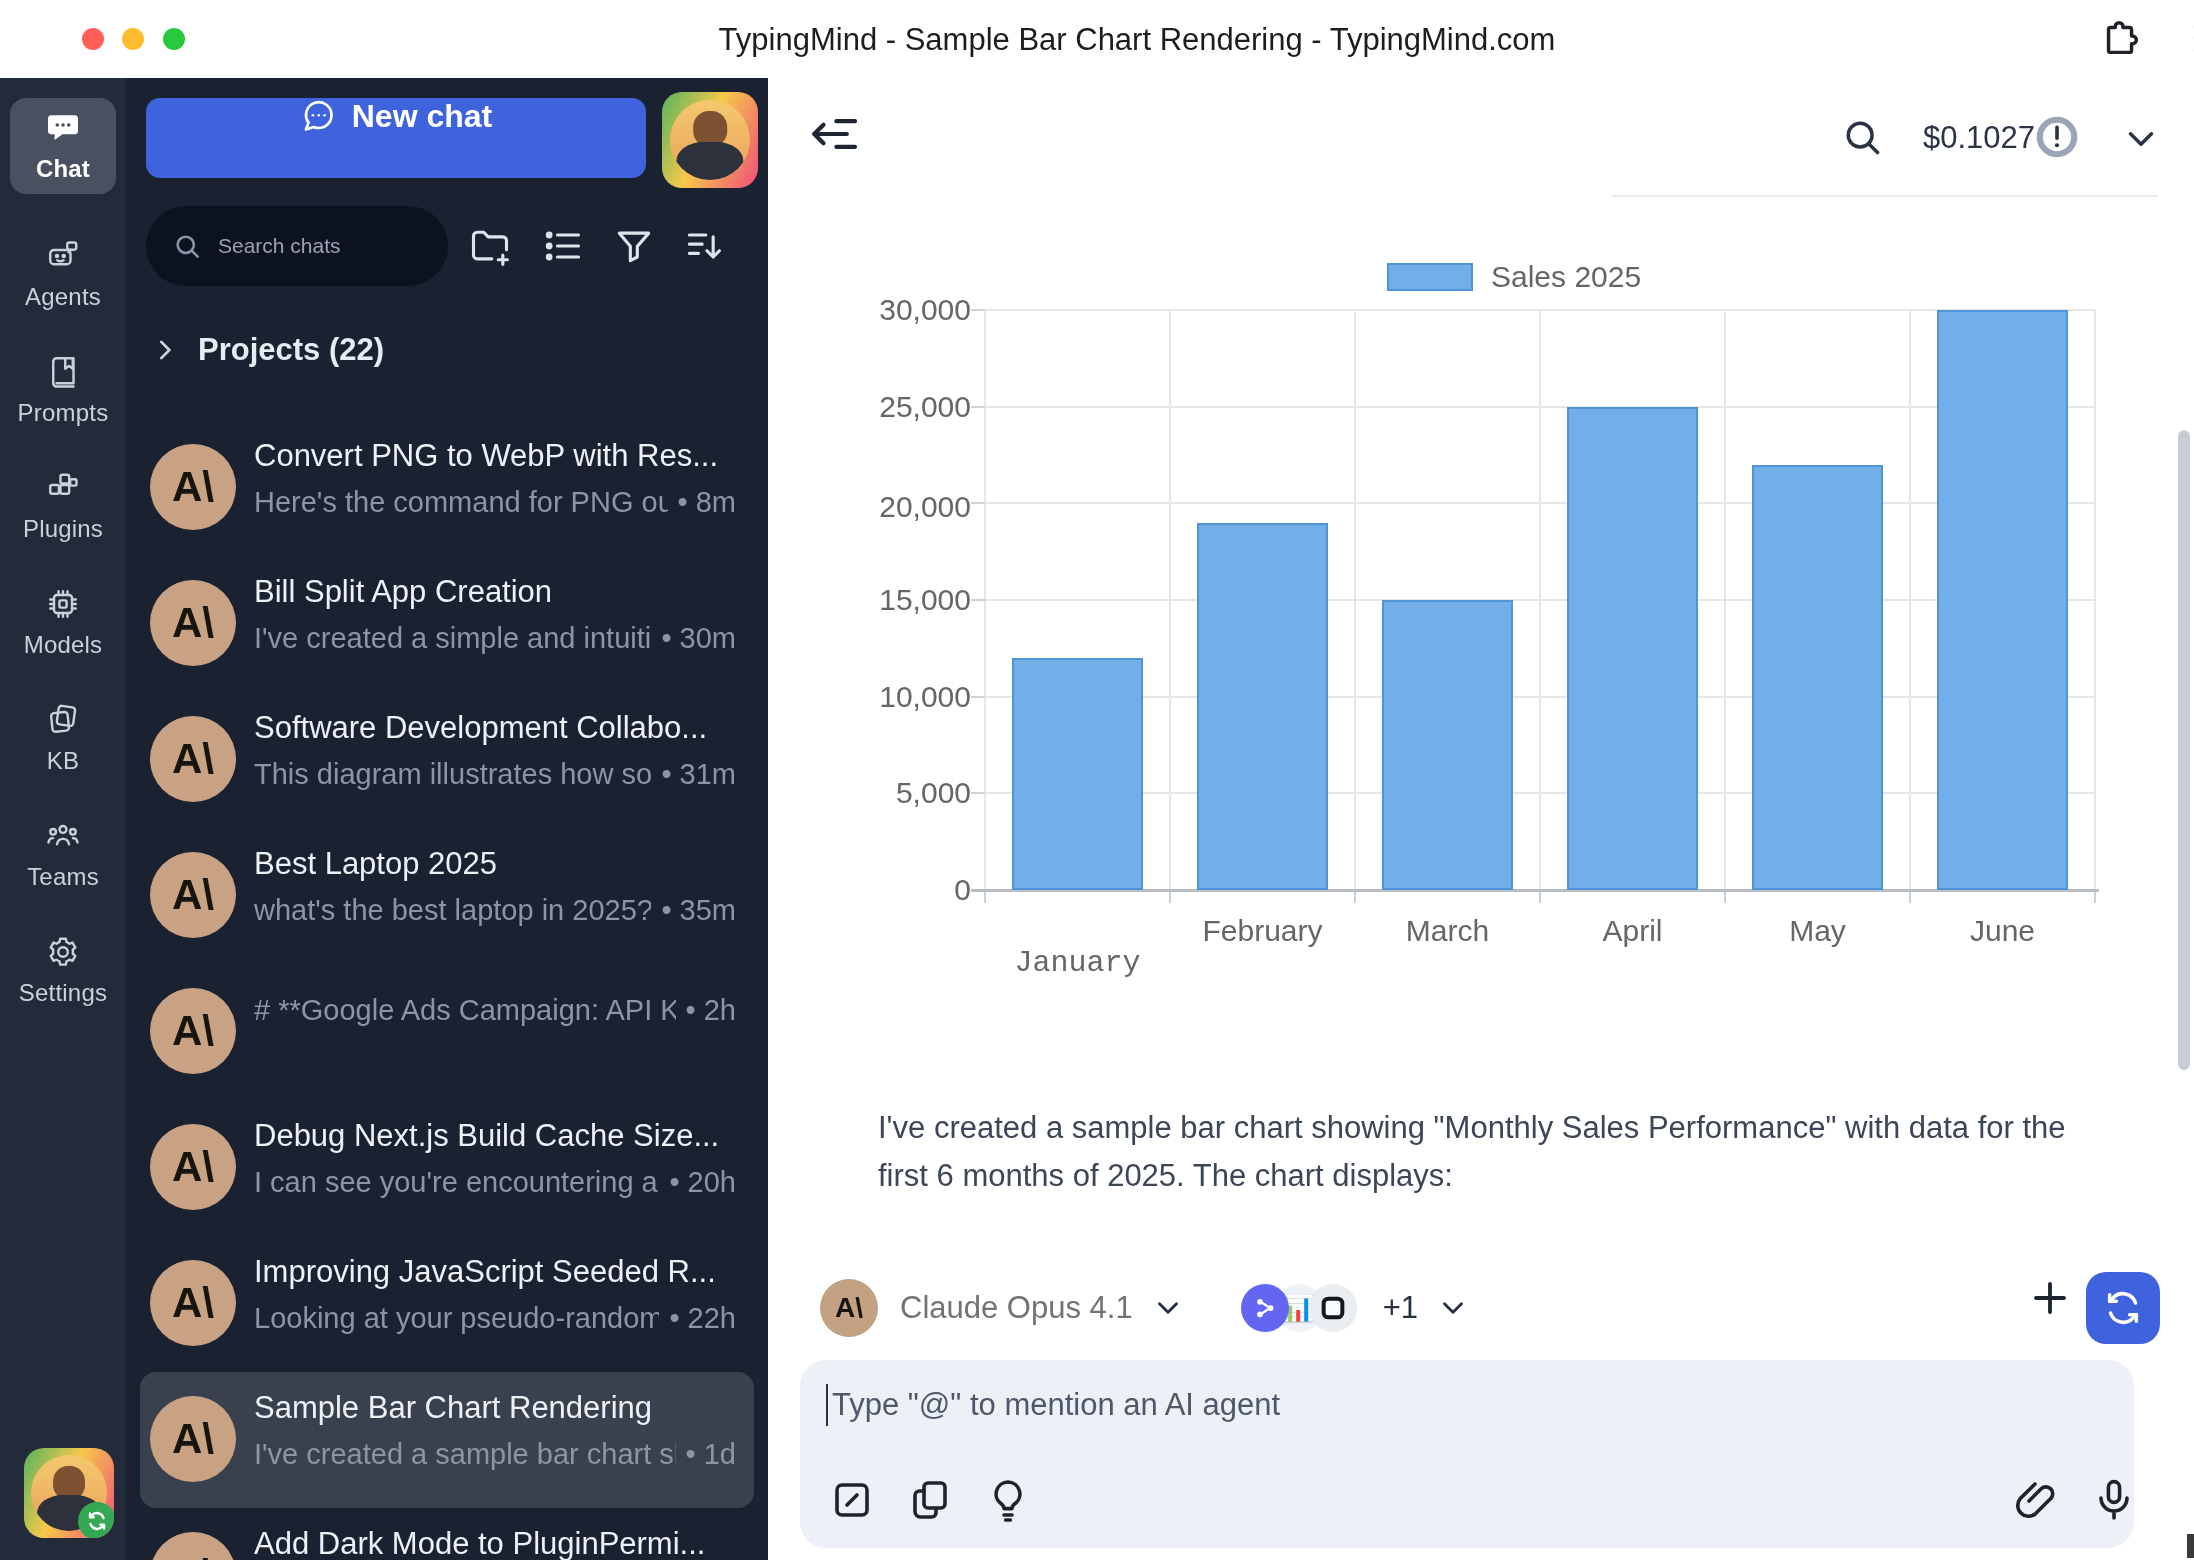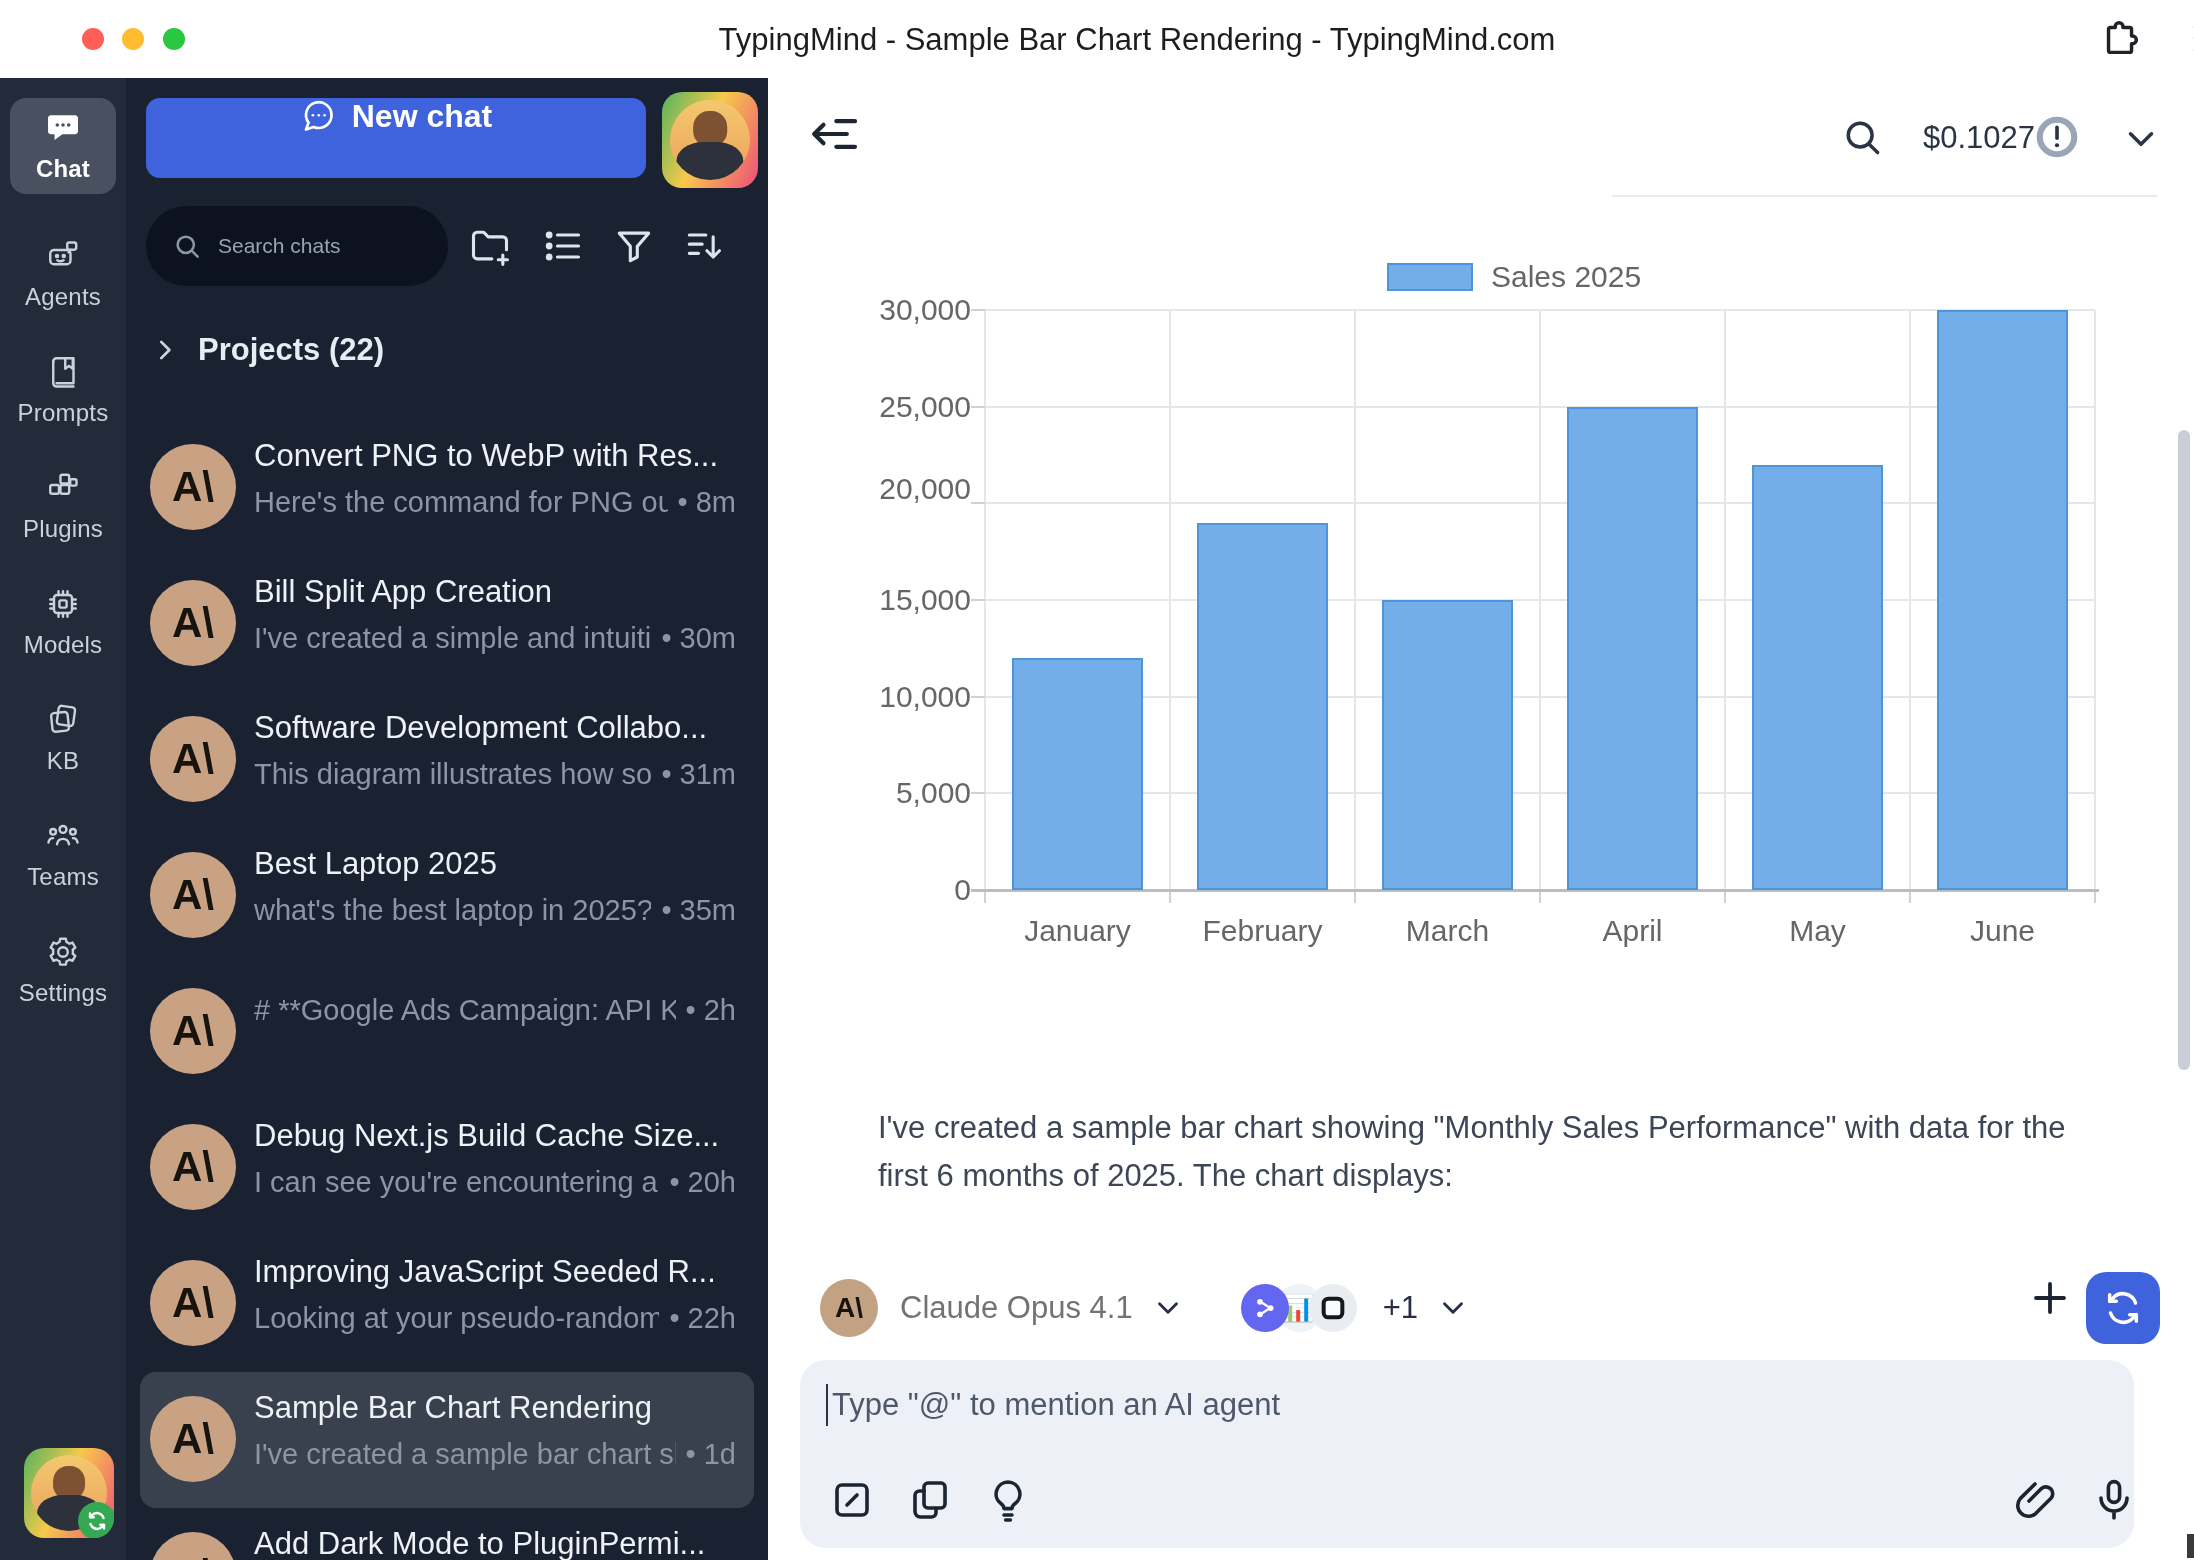--- a/index.html
+++ b/index.html
@@ -467,30 +467,30 @@
         <div class="ytick-mark" style="left: 203px; top: 714.333px;"></div>
         <div class="ytick-label" style="left: 53px; top: 698.333px;">5,000</div>
         <div class="gridline-h" style="left: 217px; top: 617.667px; width: 1110px;"></div>
         <div class="ytick-mark" style="left: 203px; top: 617.667px;"></div>
         <div class="ytick-label" style="left: 53px; top: 601.667px;">10,000</div>
         <div class="gridline-h" style="left: 217px; top: 521px; width: 1110px;"></div>
         <div class="ytick-mark" style="left: 203px; top: 521px;"></div>
         <div class="ytick-label" style="left: 53px; top: 505px;">15,000</div>
         <div class="gridline-h" style="left: 217px; top: 424.333px; width: 1110px;"></div>
         <div class="ytick-mark" style="left: 203px; top: 424.333px;"></div>
-        <div class="ytick-label" style="left: 53px; top: 394px;">20,000</div>
+        <div class="ytick-label" style="left: 53px; top: 412px;">20,000</div>
         <div class="gridline-h" style="left: 217px; top: 327.667px; width: 1110px;"></div>
         <div class="ytick-mark" style="left: 203px; top: 327.667px;"></div>
         <div class="ytick-label" style="left: 53px; top: 311.667px;">25,000</div>
         <div class="gridline-h" style="left: 217px; top: 231px; width: 1110px;"></div>
         <div class="ytick-mark" style="left: 203px; top: 231px;"></div>
         <div class="ytick-label" style="left: 53px; top: 215px;">30,000</div>
         <div class="axis-zero" style="left: 203px; top: 811px; width: 1128px;"></div>
         <div class="bar" style="left: 244px; top: 580px; width: 131px; height: 232px;"></div>
-        <div class="xcat-label" style="left: 217px; top: 836px; width: 185px;">January</div>
+        <div class="xcat-label" style="left: 217px; top: 868px; width: 185px; font-family: Liberation Mono, monospace;">January</div>
         <div class="bar" style="left: 429px; top: 444.667px; width: 131px; height: 367.333px;"></div>
         <div class="xcat-label" style="left: 402px; top: 836px; width: 185px;">February</div>
         <div class="bar" style="left: 614px; top: 522px; width: 131px; height: 290px;"></div>
         <div class="xcat-label" style="left: 587px; top: 836px; width: 185px;">March</div>
         <div class="bar" style="left: 799px; top: 328.667px; width: 131px; height: 483.333px;"></div>
         <div class="xcat-label" style="left: 772px; top: 836px; width: 185px;">April</div>
         <div class="bar" style="left: 984px; top: 386.667px; width: 131px; height: 425.333px;"></div>
         <div class="xcat-label" style="left: 957px; top: 836px; width: 185px;">May</div>
         <div class="bar" style="left: 1169px; top: 232px; width: 131px; height: 580px;"></div>
         <div class="xcat-label" style="left: 1142px; top: 836px; width: 185px;">June</div>

